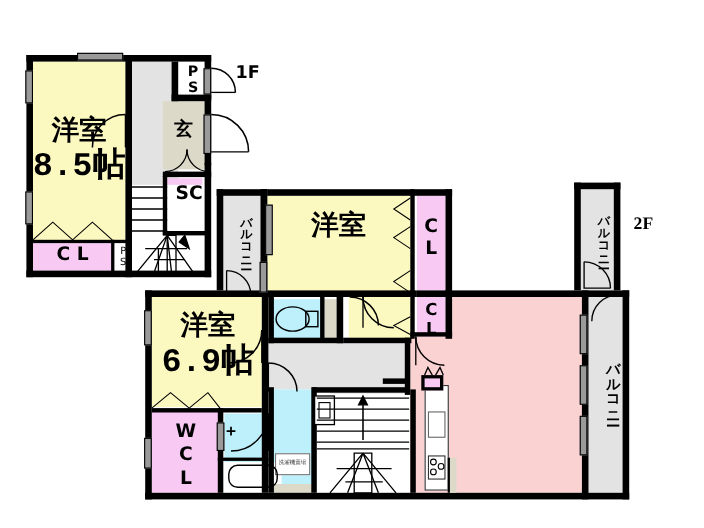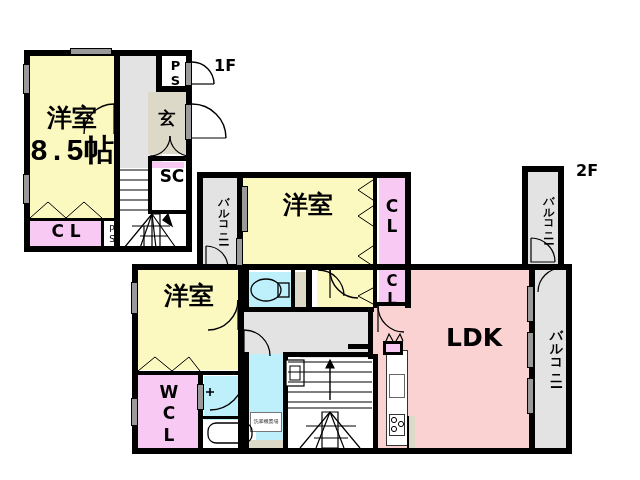--- a/index.html
+++ b/index.html
@@ -92,21 +92,21 @@
   <div class="lbl lbl-tiny vert" style="left:106px;top:224px;width:10px;height:20px;font-size:9px;">PS</div>
 
   <div class="lbl lbl-floor" style="left:214px;top:58px;width:30px;text-align:left;">1F</div>
 
   <div class="fill" style="left:528px;top:172px;width:30px;height:96px;background:#e3e3e3;"></div>
   <div class="wall" style="left:522px;top:166px;width:6px;height:106px;"></div>
   <div class="wall" style="left:522px;top:166px;width:42px;height:6px;"></div>
   <div class="wall" style="left:558px;top:166px;width:6px;height:106px;"></div>
   <div class="lbl lbl-xs vert" style="left:534px;top:178px;width:20px;height:70px;font-size:11px;">バルコニー</div>
 
-  <div class="lbl lbl-floor" style="left:576px;top:163px;width:30px;text-align:left;">2F</div>
+  <div class="lbl lbl-floor" style="left:576px;top:196px;width:30px;text-align:left;font-family:Liberation Serif, serif;">2F</div>
 
   <div class="fill" style="left:203px;top:178px;width:34px;height:86px;background:#e3e3e3;"></div>
   <div class="wall" style="left:197px;top:172px;width:46px;height:6px;"></div>
   <div class="wall" style="left:197px;top:172px;width:6px;height:98px;"></div>
   <div class="wall" style="left:237px;top:172px;width:6px;height:98px;"></div>
   <div class="lbl lbl-xs vert" style="left:209px;top:182px;width:20px;height:64px;font-size:11px;">バルコニー</div>
 
   <div class="fill" style="left:132px;top:264px;width:440px;height:190px;background:#ffffff;"></div>
 
   <div class="fill" style="left:243px;top:178px;width:130px;height:92px;background:#fbf8c0;"></div>
@@ -192,22 +192,22 @@
   <div class="fill" style="left:386px;top:350px;width:22px;height:96px;background:#ffffff;border:1px solid #333;"></div>
   <div class="fill" style="left:389px;top:374px;width:16px;height:24px;background:#ffffff;border:1px solid #666;"></div>
   <div class="fill" style="left:389px;top:414px;width:16px;height:22px;background:#ffffff;border:1px solid #333;"></div>
   <div class="fill" style="left:383px;top:341px;width:20px;height:14px;background:#f7c9f3;border:3px solid #000;"></div>
   <div class="fill" style="left:407px;top:416px;width:8px;height:32px;background:#ddd9c8;border-left:2px solid #000;"></div>
   <div class="fill" style="left:348px;top:344px;width:22px;height:5px;background:#000;"></div>
 
   <div class="lbl lbl-room" style="left:253px;top:192px;width:110px;">洋室</div>
 
   <div class="lbl lbl-room" style="left:143px;top:283px;width:92px;">洋室</div>
-
-  <div class="lbl lbl-room" style="left:418px;top:325px;width:112px;">LDK</div>
+  <div class="lbl lbl-area" style="left:136px;top:315px;width:106px;">6.9帖</div>
+
 
   <div class="lbl lbl-sm" style="left:380px;top:196px;width:24px;line-height:1.2;">C
 L</div>
   <div class="lbl lbl-sm" style="left:380px;top:272px;width:24px;line-height:1.2;font-size:15px;">C
 L</div>
   <div class="lbl lbl-sm" style="left:140px;top:382px;width:58px;line-height:1.25;">W
 C
 L</div>
 
   <svg class="ov" viewBox="0 0 640 480">

